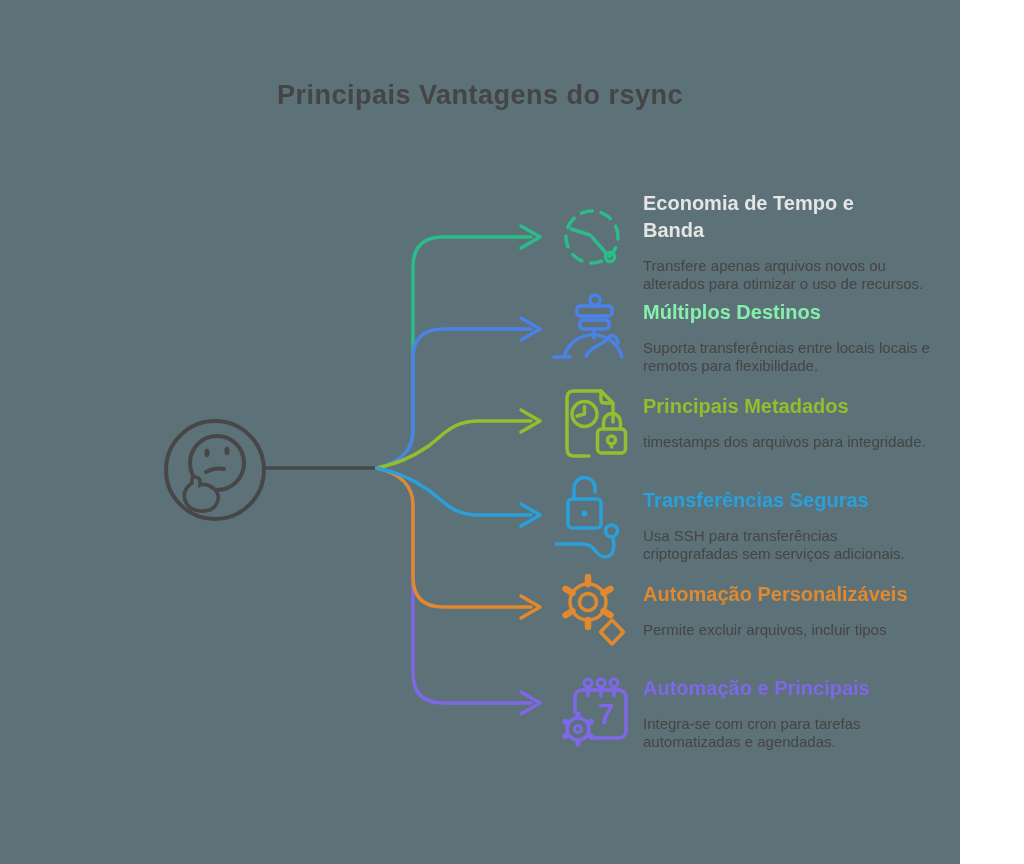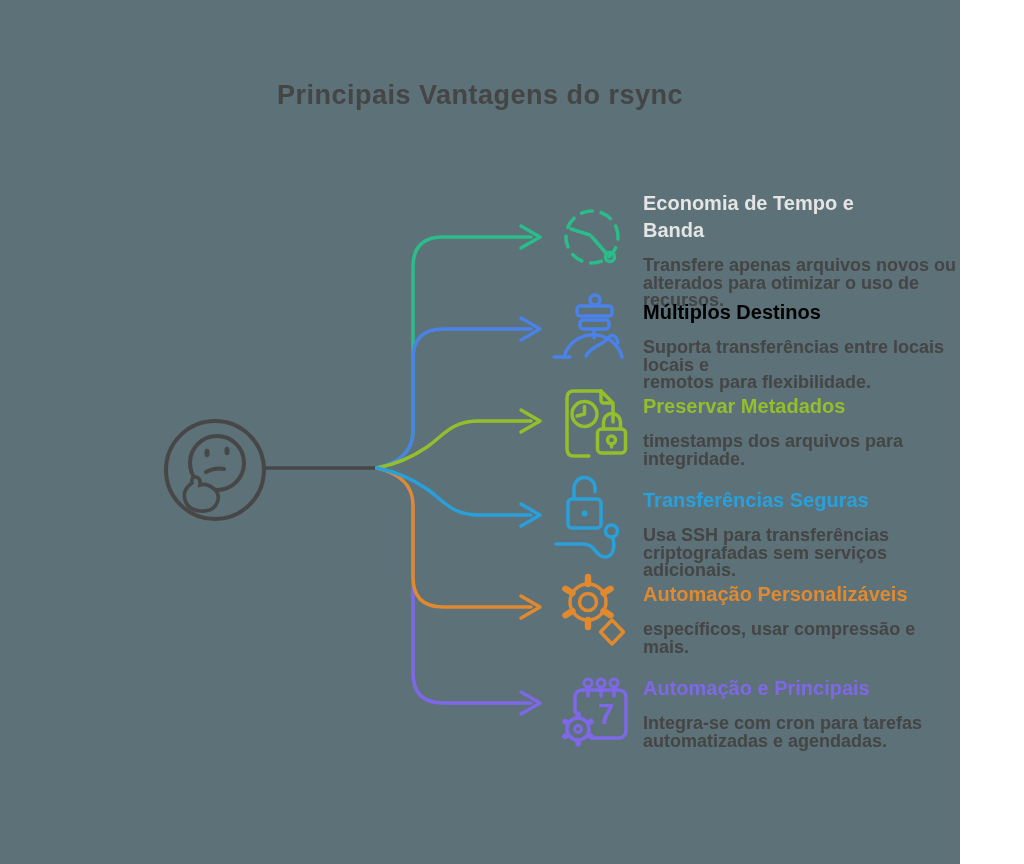--- a/index.html
+++ b/index.html
@@ -9,22 +9,22 @@
   }
   .title{
     position:absolute;left:0;right:0;top:80px;text-align:center;
     font-size:27px;font-weight:700;letter-spacing:.5px;color:#454545;margin:0;
   }
   svg{position:absolute;left:0;top:0;}
   .row{position:absolute;left:643px;width:322px;}
   .r0{top:190px}.r1{top:299px}.r2{top:393px}.r3{top:487px}.r4{top:581px}.r5{top:675px}
   .h{font-size:20px;font-weight:700;line-height:27px;margin:0 0 13px 0;}
   .h div{min-height:0;}
-  .d{font-size:18px;font-weight:700;line-height:17.5px;color:#454545;}
-  .c0{color:#e5e5e5}.c1{color:#000000}.c2{color:#94BE2B}
+  .d{font-size:15px;font-weight:400;line-height:17.5px;color:#454545;}
+  .c0{color:#e5e5e5}.c1{color:#86efac}.c2{color:#94BE2B}
   .c3{color:#2AA0DB}.c4{color:#E0892F}.c5{color:#7F68E8}
 </style>
 </head>
 <body>
 
 <div class="stage">
 
   <h1 class="title">Principais Vantagens do rsync</h1>
 
   <svg width="1024" height="864" viewBox="0 0 1024 864">
@@ -139,21 +139,21 @@
       <div></div>
     </div>
     <div class="d">
       <div>Suporta transferências entre locais locais e</div>
       <div>remotos para flexibilidade.</div>
     </div>
   </div>
 
   <div class="row r2">
     <div class="h c2">
-      <div>Preservar Metadados</div>
+      <div>Principais Metadados</div>
       <div></div>
     </div>
     <div class="d">
       <div>timestamps dos arquivos para integridade.</div>
     </div>
   </div>
 
   <div class="row r3">
     <div class="h c3">
       <div>Transferências Seguras</div>
@@ -164,21 +164,21 @@
       <div>criptografadas sem serviços adicionais.</div>
     </div>
   </div>
 
   <div class="row r4">
     <div class="h c4">
       <div>Automação Personalizáveis</div>
       <div></div>
     </div>
     <div class="d">
-      <div>específicos, usar compressão e mais.</div>
+      <div>Permite excluir arquivos, incluir tipos</div>
     </div>
   </div>
 
   <div class="row r5">
     <div class="h c5">
       <div>Automação e Principais</div>
       <div></div>
     </div>
     <div class="d">
       <div>Integra-se com cron para tarefas</div>

